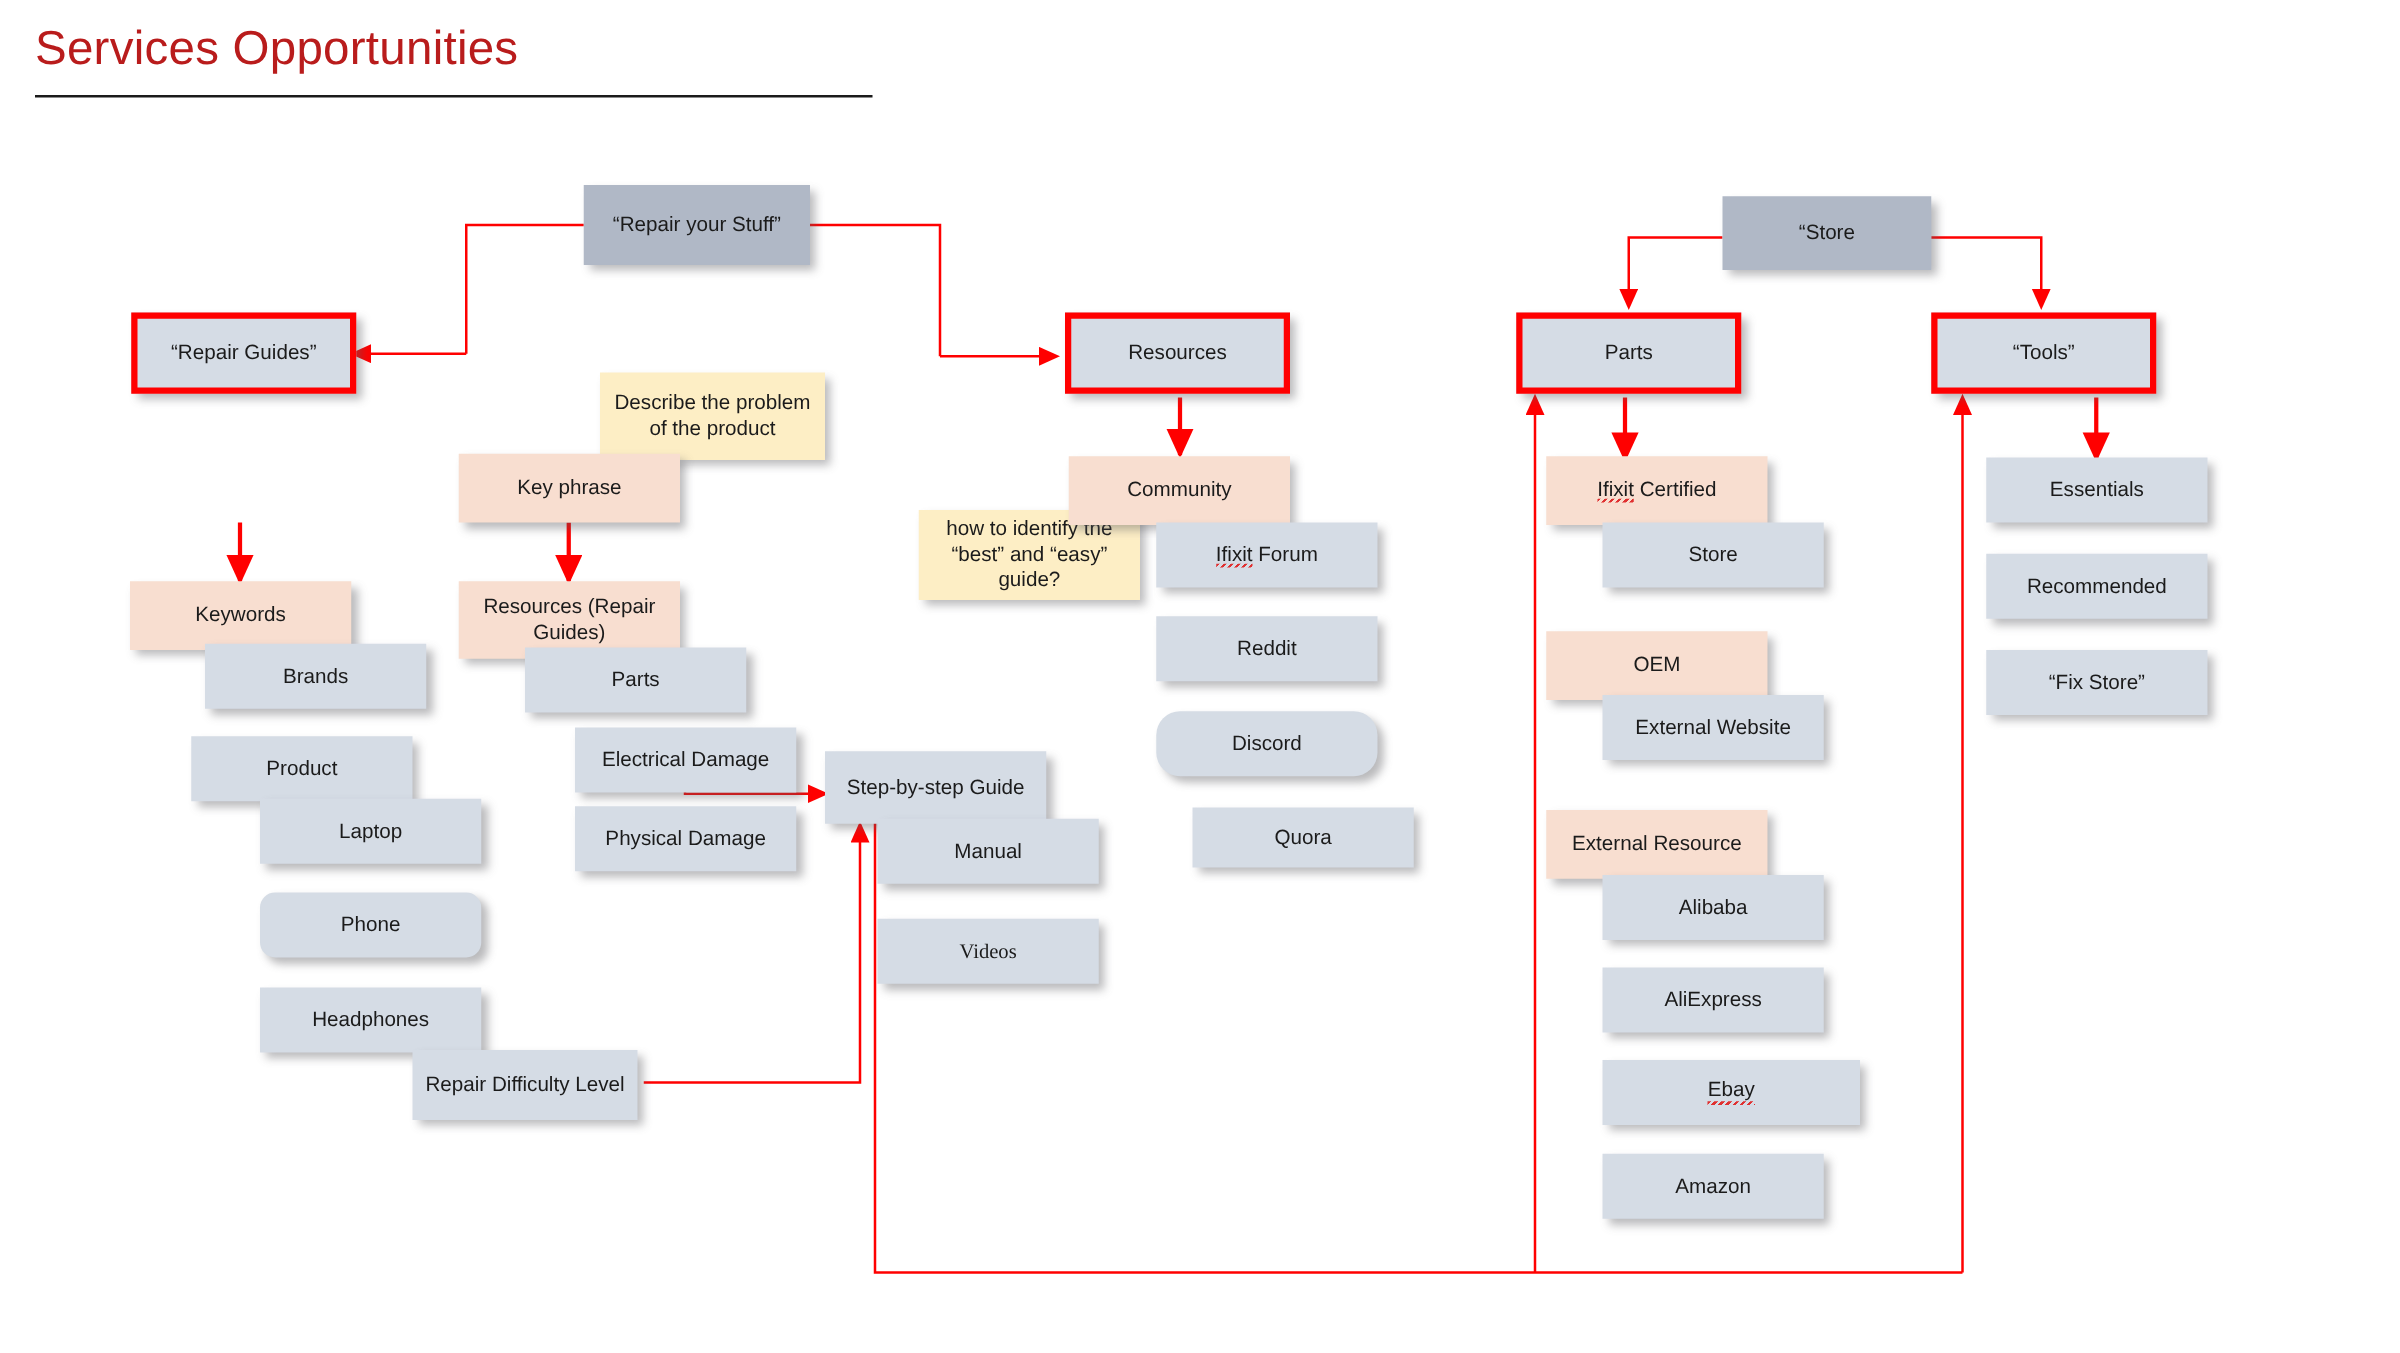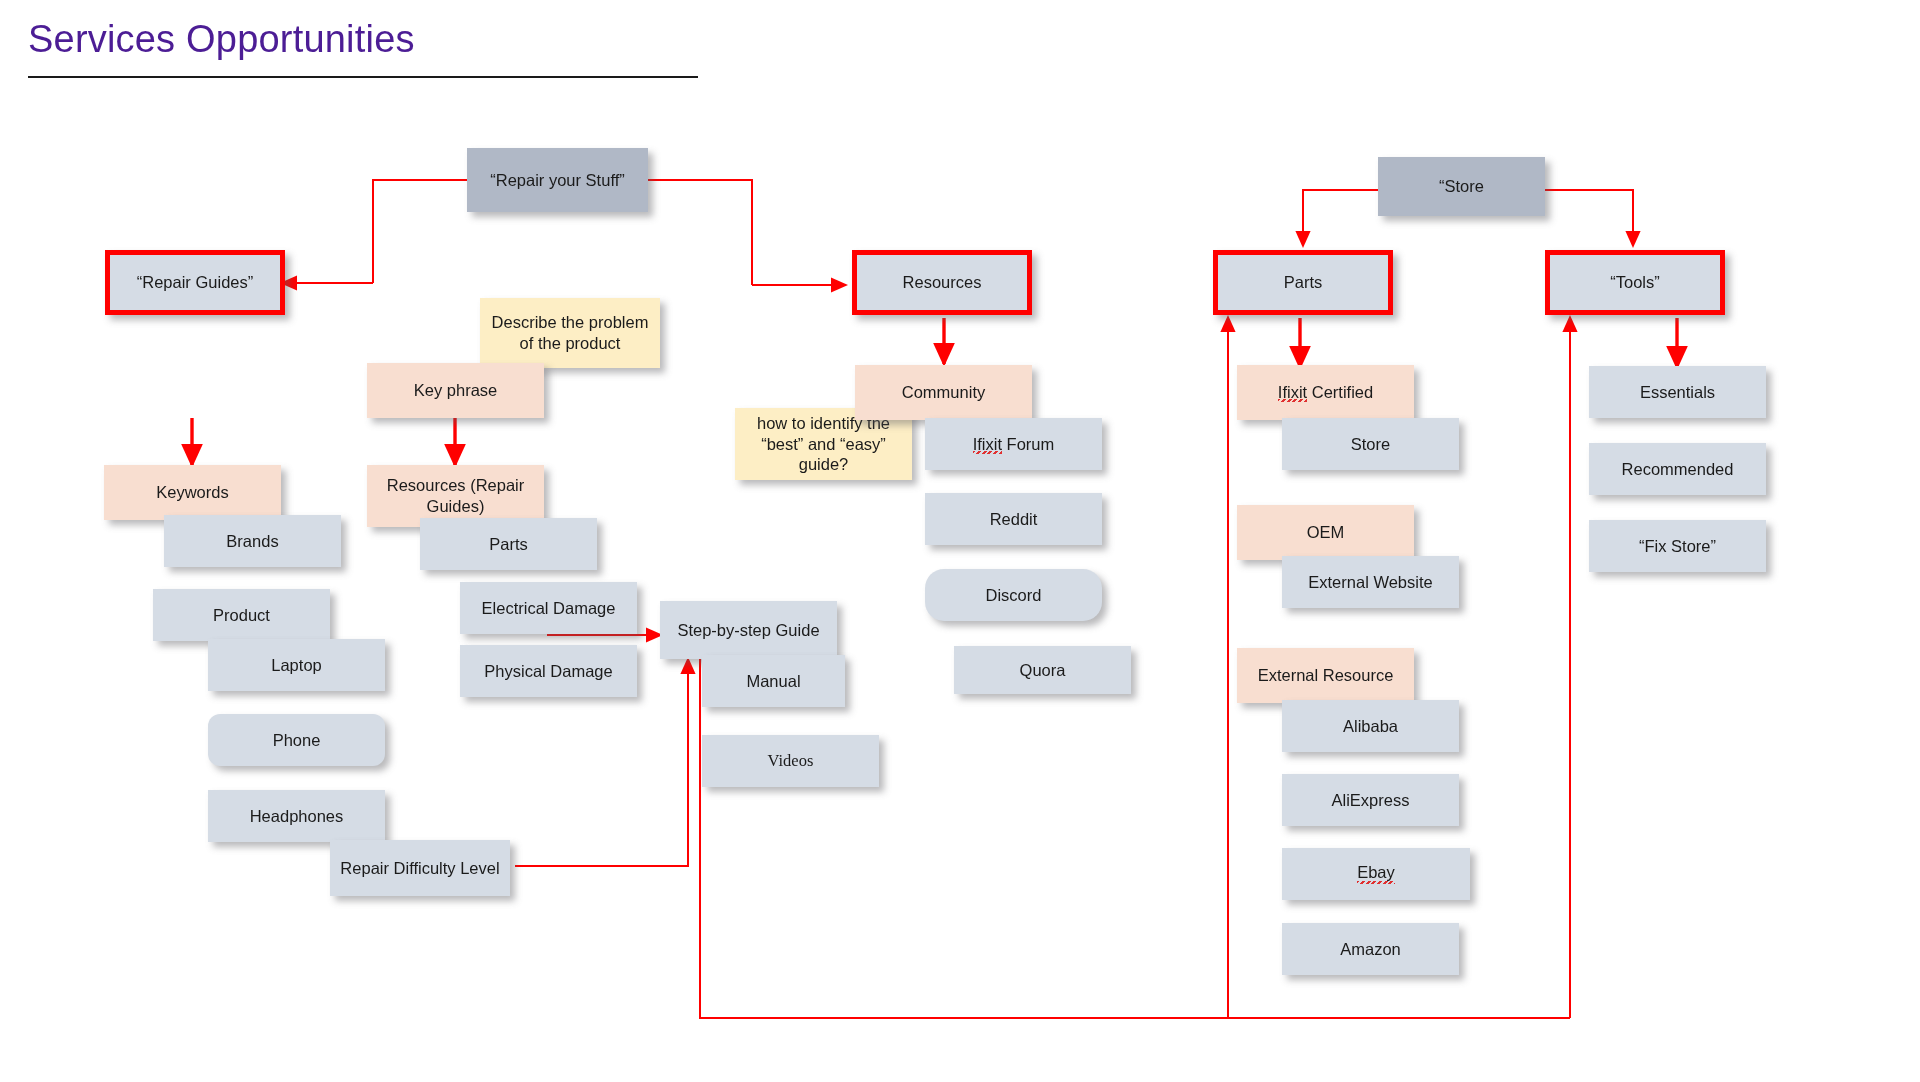--- a/index.html
+++ b/index.html
@@ -8,21 +8,21 @@
     background:#ffffff;
     font-family:"Liberation Sans", sans-serif;
     overflow:hidden;
     position:relative;
   }
   #canvas{position:absolute;left:0;top:0;width:1920px;height:1082px;}
 
   
   #title{
     position:absolute;left:28px;top:18px;
-    font-size:38px;font-weight:400;color:#4c1d95;
+    font-size:38px;font-weight:400;color:#b91c1c;
     letter-spacing:0.2px;
     white-space:nowrap;
   }
   #title-rule{
     position:absolute;left:28px;top:76px;width:670px;height:0;
     border-top:2px solid #1a1a1a;
   }
 
   
   .node{
@@ -142,21 +142,21 @@
   <div class="node peach" style="left:367px;top:465px;width:177px;height:62px;">Resources (Repair Guides)</div>
 
   <div class="node grey" style="left:420px;top:518px;width:177px;height:52px;">Parts</div>
 
   <div class="node grey" style="left:460px;top:582px;width:177px;height:52px;">Electrical Damage</div>
 
   <div class="node grey" style="left:460px;top:645px;width:177px;height:52px;">Physical Damage</div>
 
   <div class="node grey" style="left:660px;top:601px;width:177px;height:58px;">Step-by-step Guide</div>
 
-  <div class="node grey" style="left:702px;top:655px;width:143px;height:52px;">Manual</div>
+  <div class="node grey" style="left:702px;top:655px;width:177px;height:52px;">Manual</div>
 
   <div class="node grey" style="left:702px;top:735px;width:177px;height:52px;font-family:Liberation Serif, serif;">Videos</div>
 
   <div class="node note" style="left:735px;top:408px;width:177px;height:72px;">how to identify the “best” and “easy” guide?</div>
 
   <div class="node peach" style="left:855px;top:365px;width:177px;height:55px;">Community</div>
 
   <div class="node grey" style="left:925px;top:418px;width:177px;height:52px;">
     <span><span class="spell">Ifixit</span><span> Forum</span></span>
   </div>
@@ -176,21 +176,21 @@
   <div class="node peach" style="left:1237px;top:505px;width:177px;height:55px;">OEM</div>
 
   <div class="node grey" style="left:1282px;top:556px;width:177px;height:52px;">External Website</div>
 
   <div class="node peach" style="left:1237px;top:648px;width:177px;height:55px;">External Resource</div>
 
   <div class="node grey" style="left:1282px;top:700px;width:177px;height:52px;">Alibaba</div>
 
   <div class="node grey" style="left:1282px;top:774px;width:177px;height:52px;">AliExpress</div>
 
-  <div class="node grey" style="left:1282px;top:848px;width:188px;height:52px;">
+  <div class="node grey" style="left:1282px;top:848px;width:206px;height:52px;">
     <span class="spell">Ebay</span>
   </div>
 
   <div class="node grey" style="left:1282px;top:923px;width:177px;height:52px;">Amazon</div>
 
   <div class="node grey" style="left:1589px;top:366px;width:177px;height:52px;">Essentials</div>
 
   <div class="node grey" style="left:1589px;top:443px;width:177px;height:52px;">Recommended</div>
 
   <div class="node grey" style="left:1589px;top:520px;width:177px;height:52px;">“Fix Store”</div>

